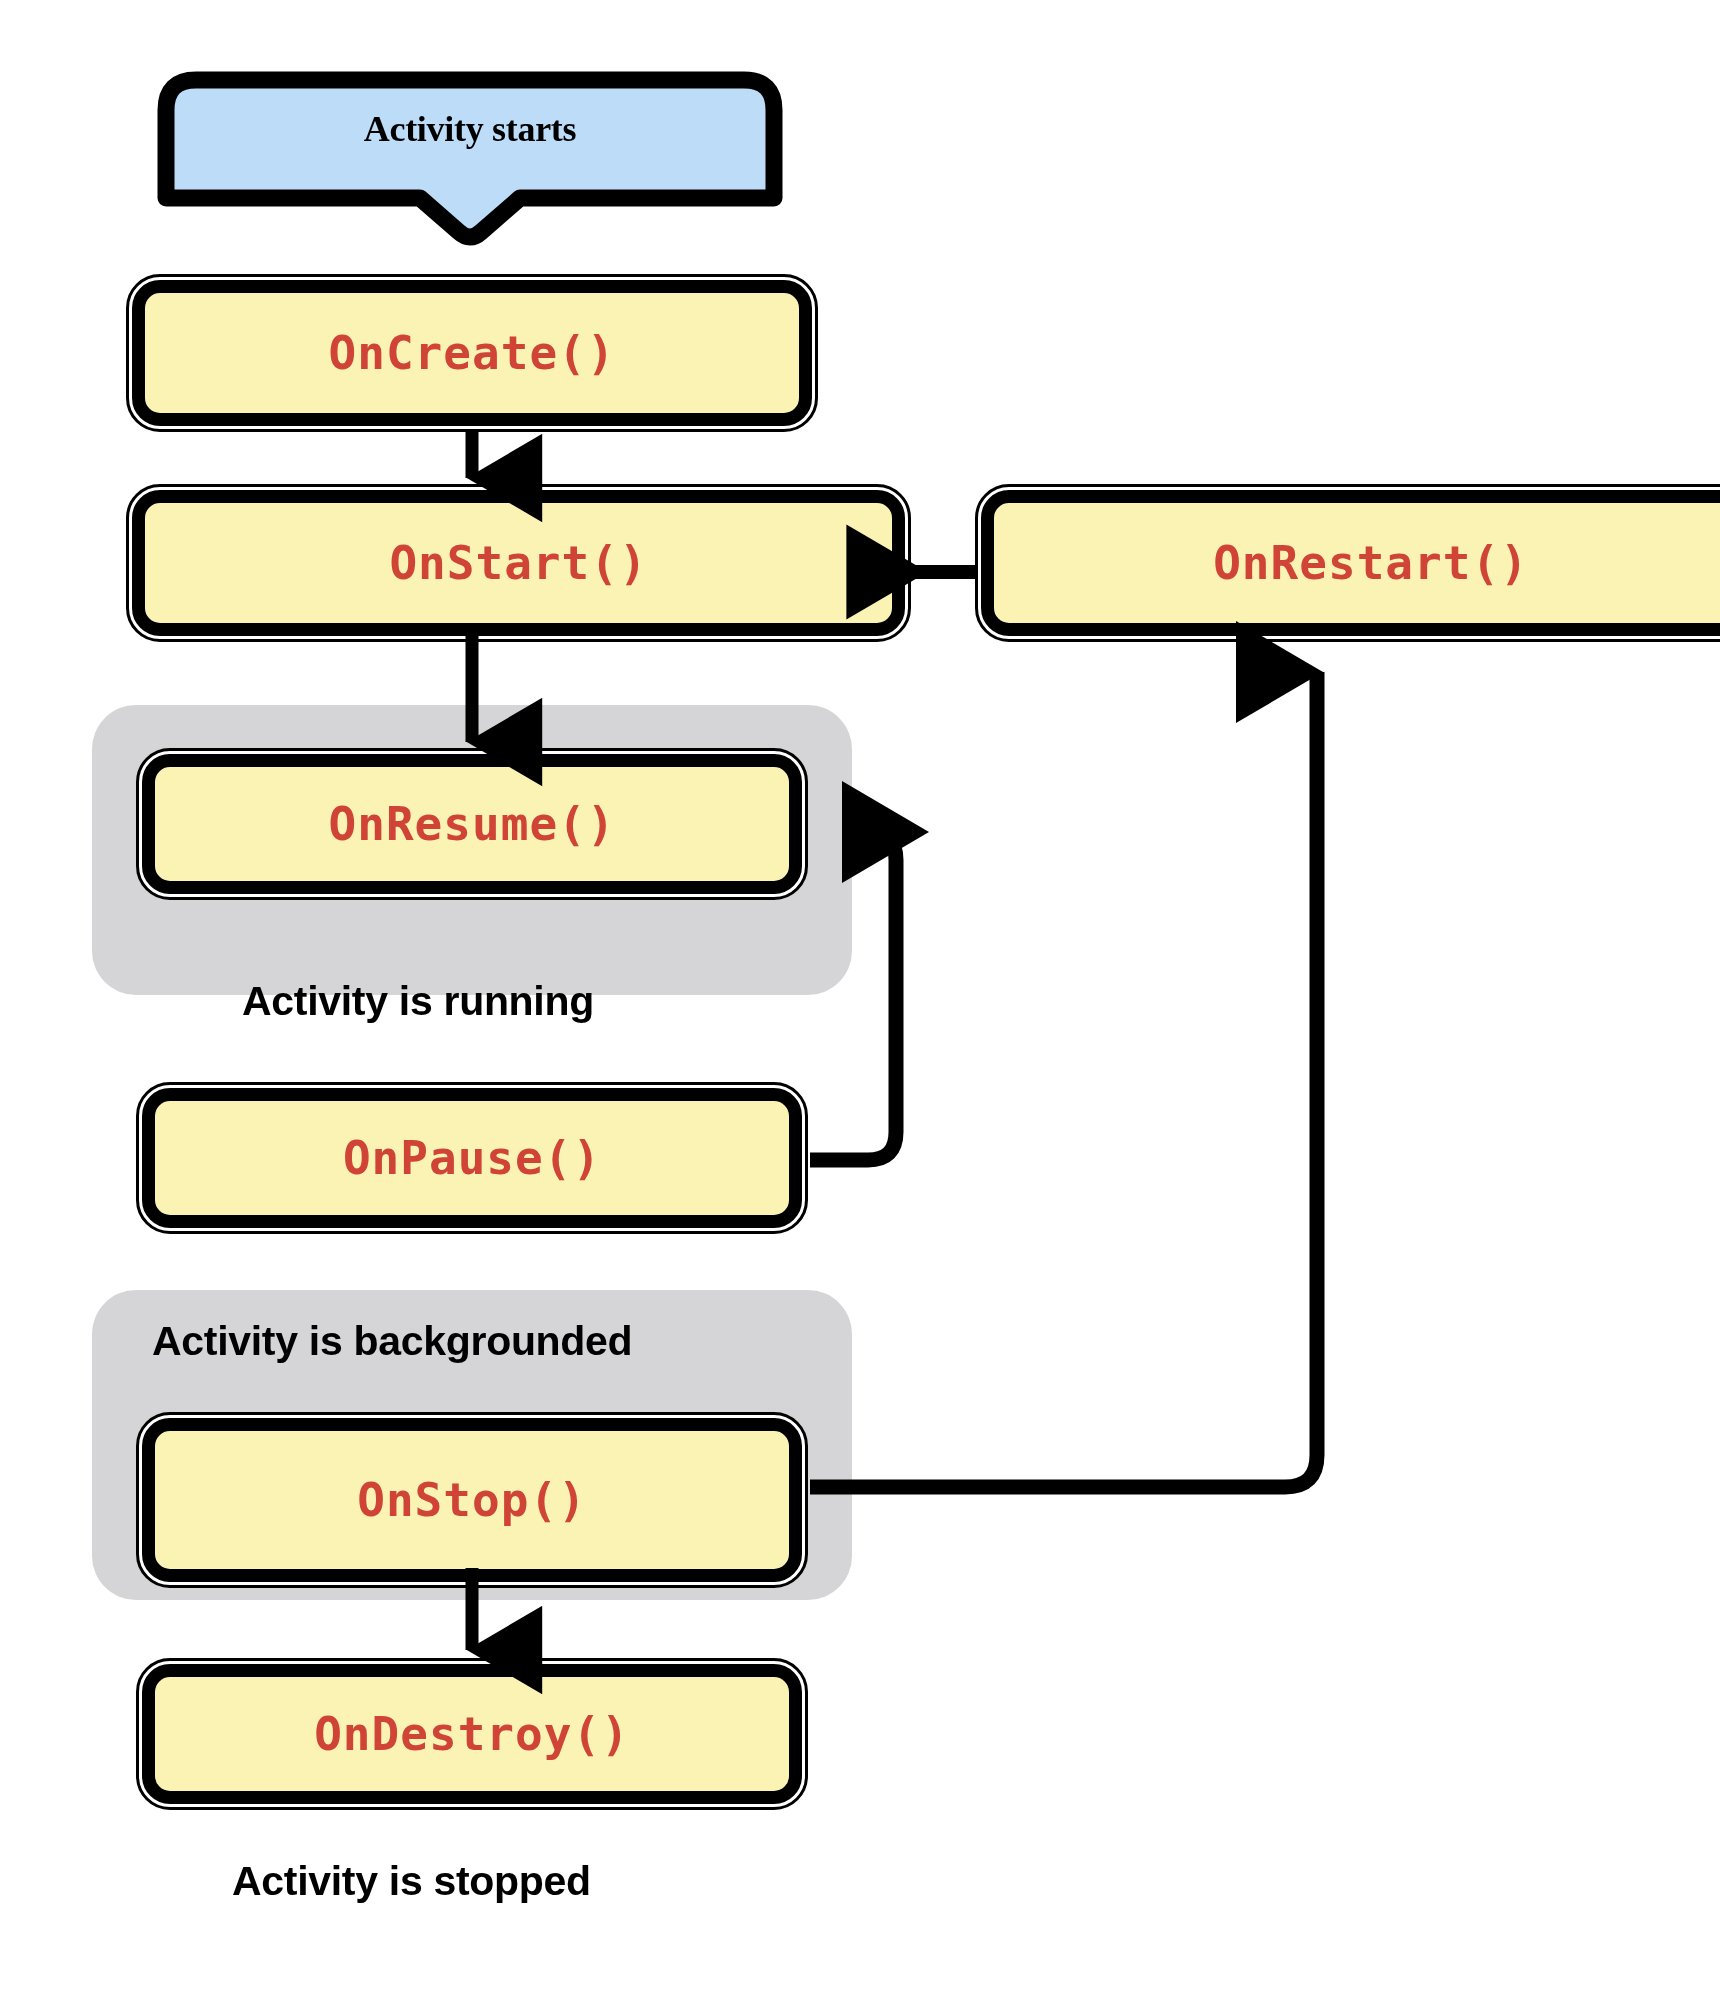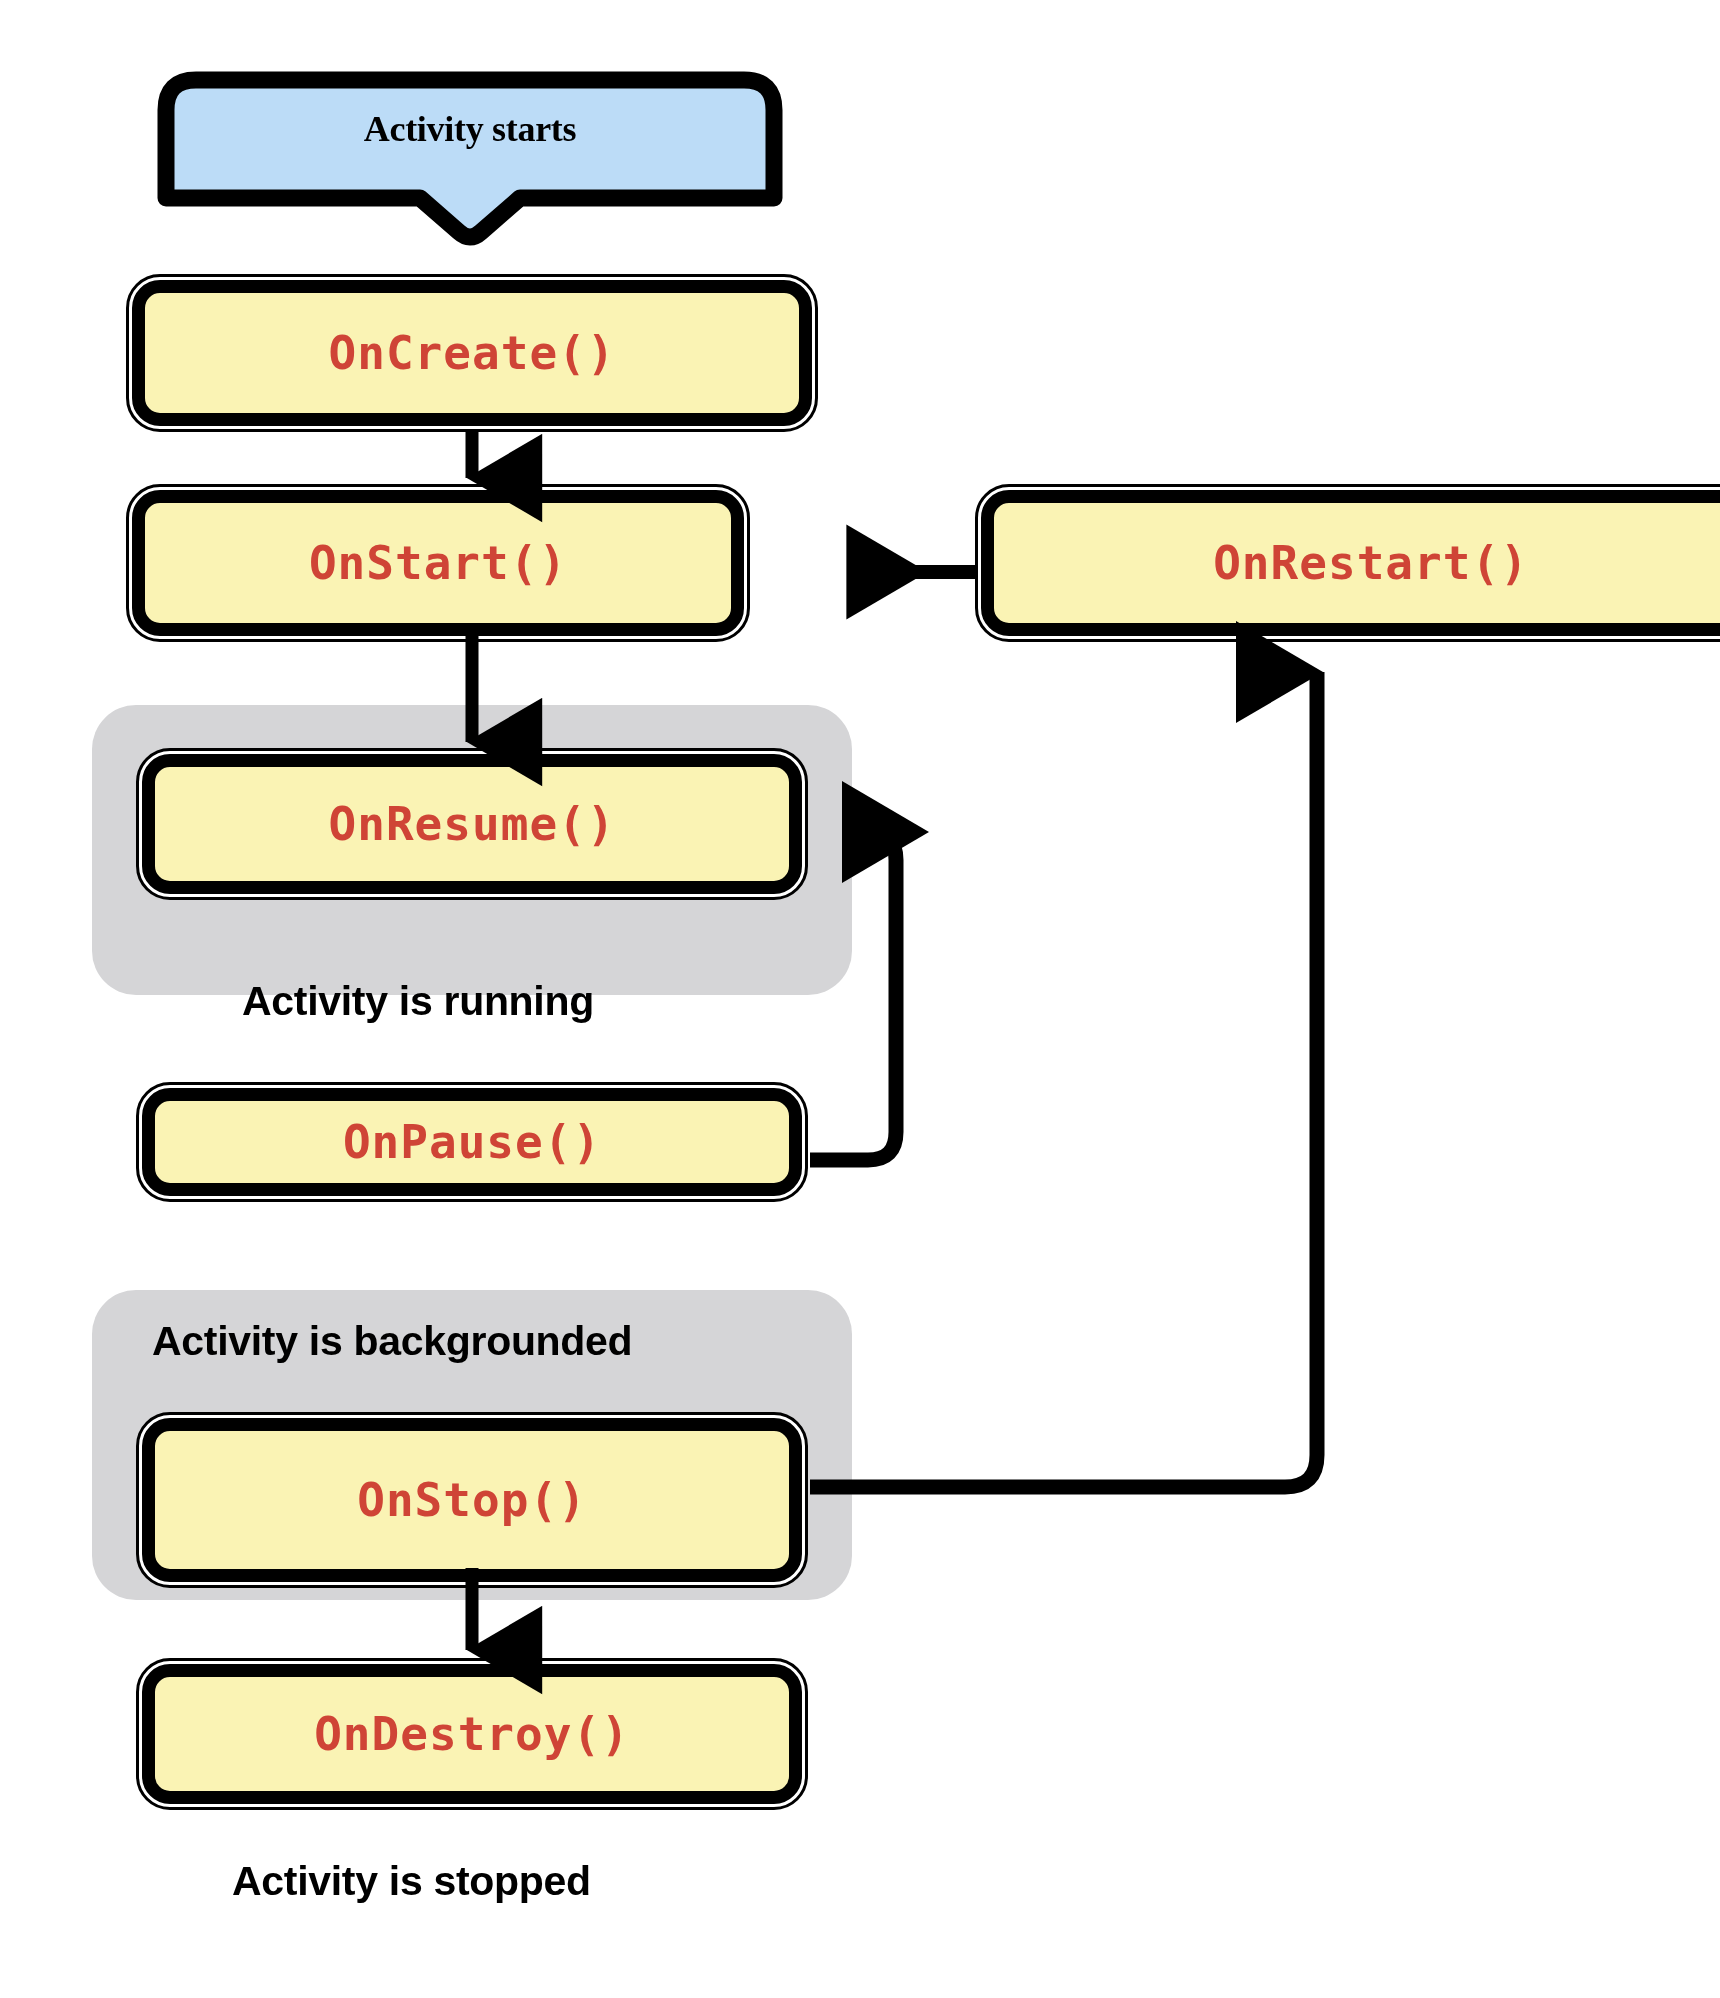--- a/index.html
+++ b/index.html
@@ -151,21 +151,21 @@
     <div class="start-label">Activity starts</div>
   </div>
 
   <div class="node" style="left:126px; top:274px; width:692px; height:158px;">
     <div class="outer"></div>
     <div class="inner">
       <span class="label">OnCreate()</span>
     </div>
   </div>
 
-  <div class="node" style="left:126px; top:484px; width:624px; height:158px;">
+  <div class="node" style="left:126px; top:484px; width:785px; height:158px;">
     <div class="outer"></div>
     <div class="inner">
       <span class="label">OnStart()</span>
     </div>
   </div>
 
   <div class="node" style="left:975px; top:484px; width:792px; height:158px;">
     <div class="outer"></div>
     <div class="inner">
       <span class="label">OnRestart()</span>
@@ -174,21 +174,21 @@
 
   <div class="node" style="left:136px; top:748px; width:672px; height:152px;">
     <div class="outer"></div>
     <div class="inner">
       <span class="label">OnResume()</span>
     </div>
   </div>
 
   <div class="phase-label" style="left:242px; top:978px;">Activity is running</div>
 
-  <div class="node" style="left:136px; top:1082px; width:672px; height:120px;">
+  <div class="node" style="left:136px; top:1082px; width:672px; height:152px;">
     <div class="outer"></div>
     <div class="inner">
       <span class="label">OnPause()</span>
     </div>
   </div>
 
   <div class="phase-label" style="left:152px; top:1318px;">Activity is backgrounded</div>
 
   <div class="node" style="left:136px; top:1412px; width:672px; height:176px;">
     <div class="outer"></div>

